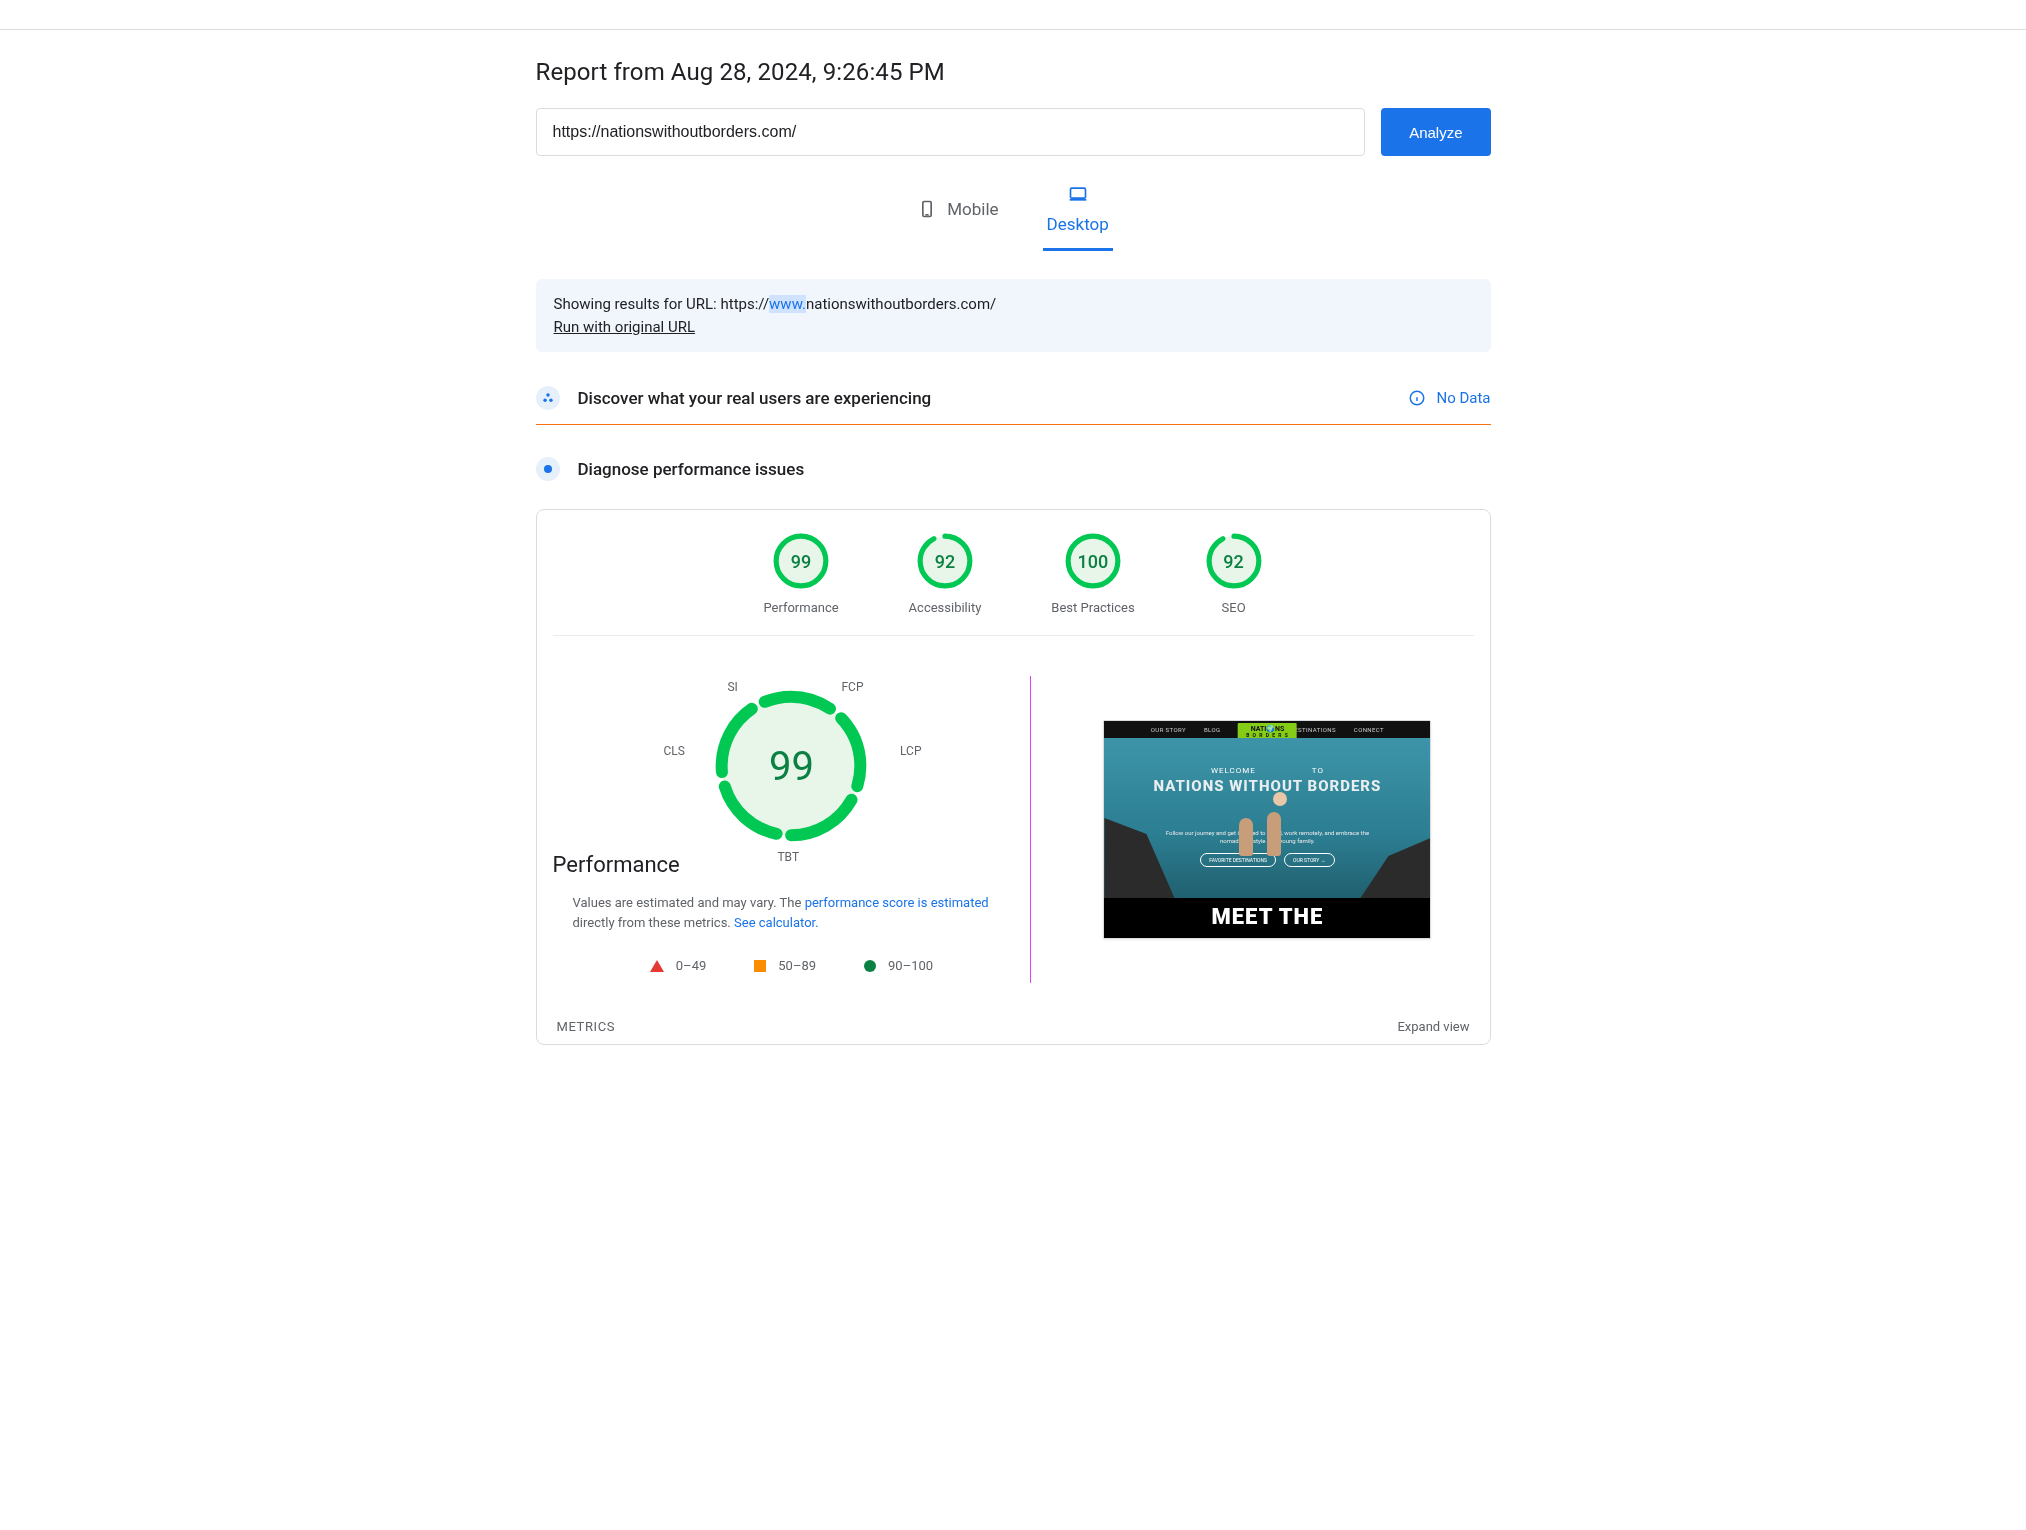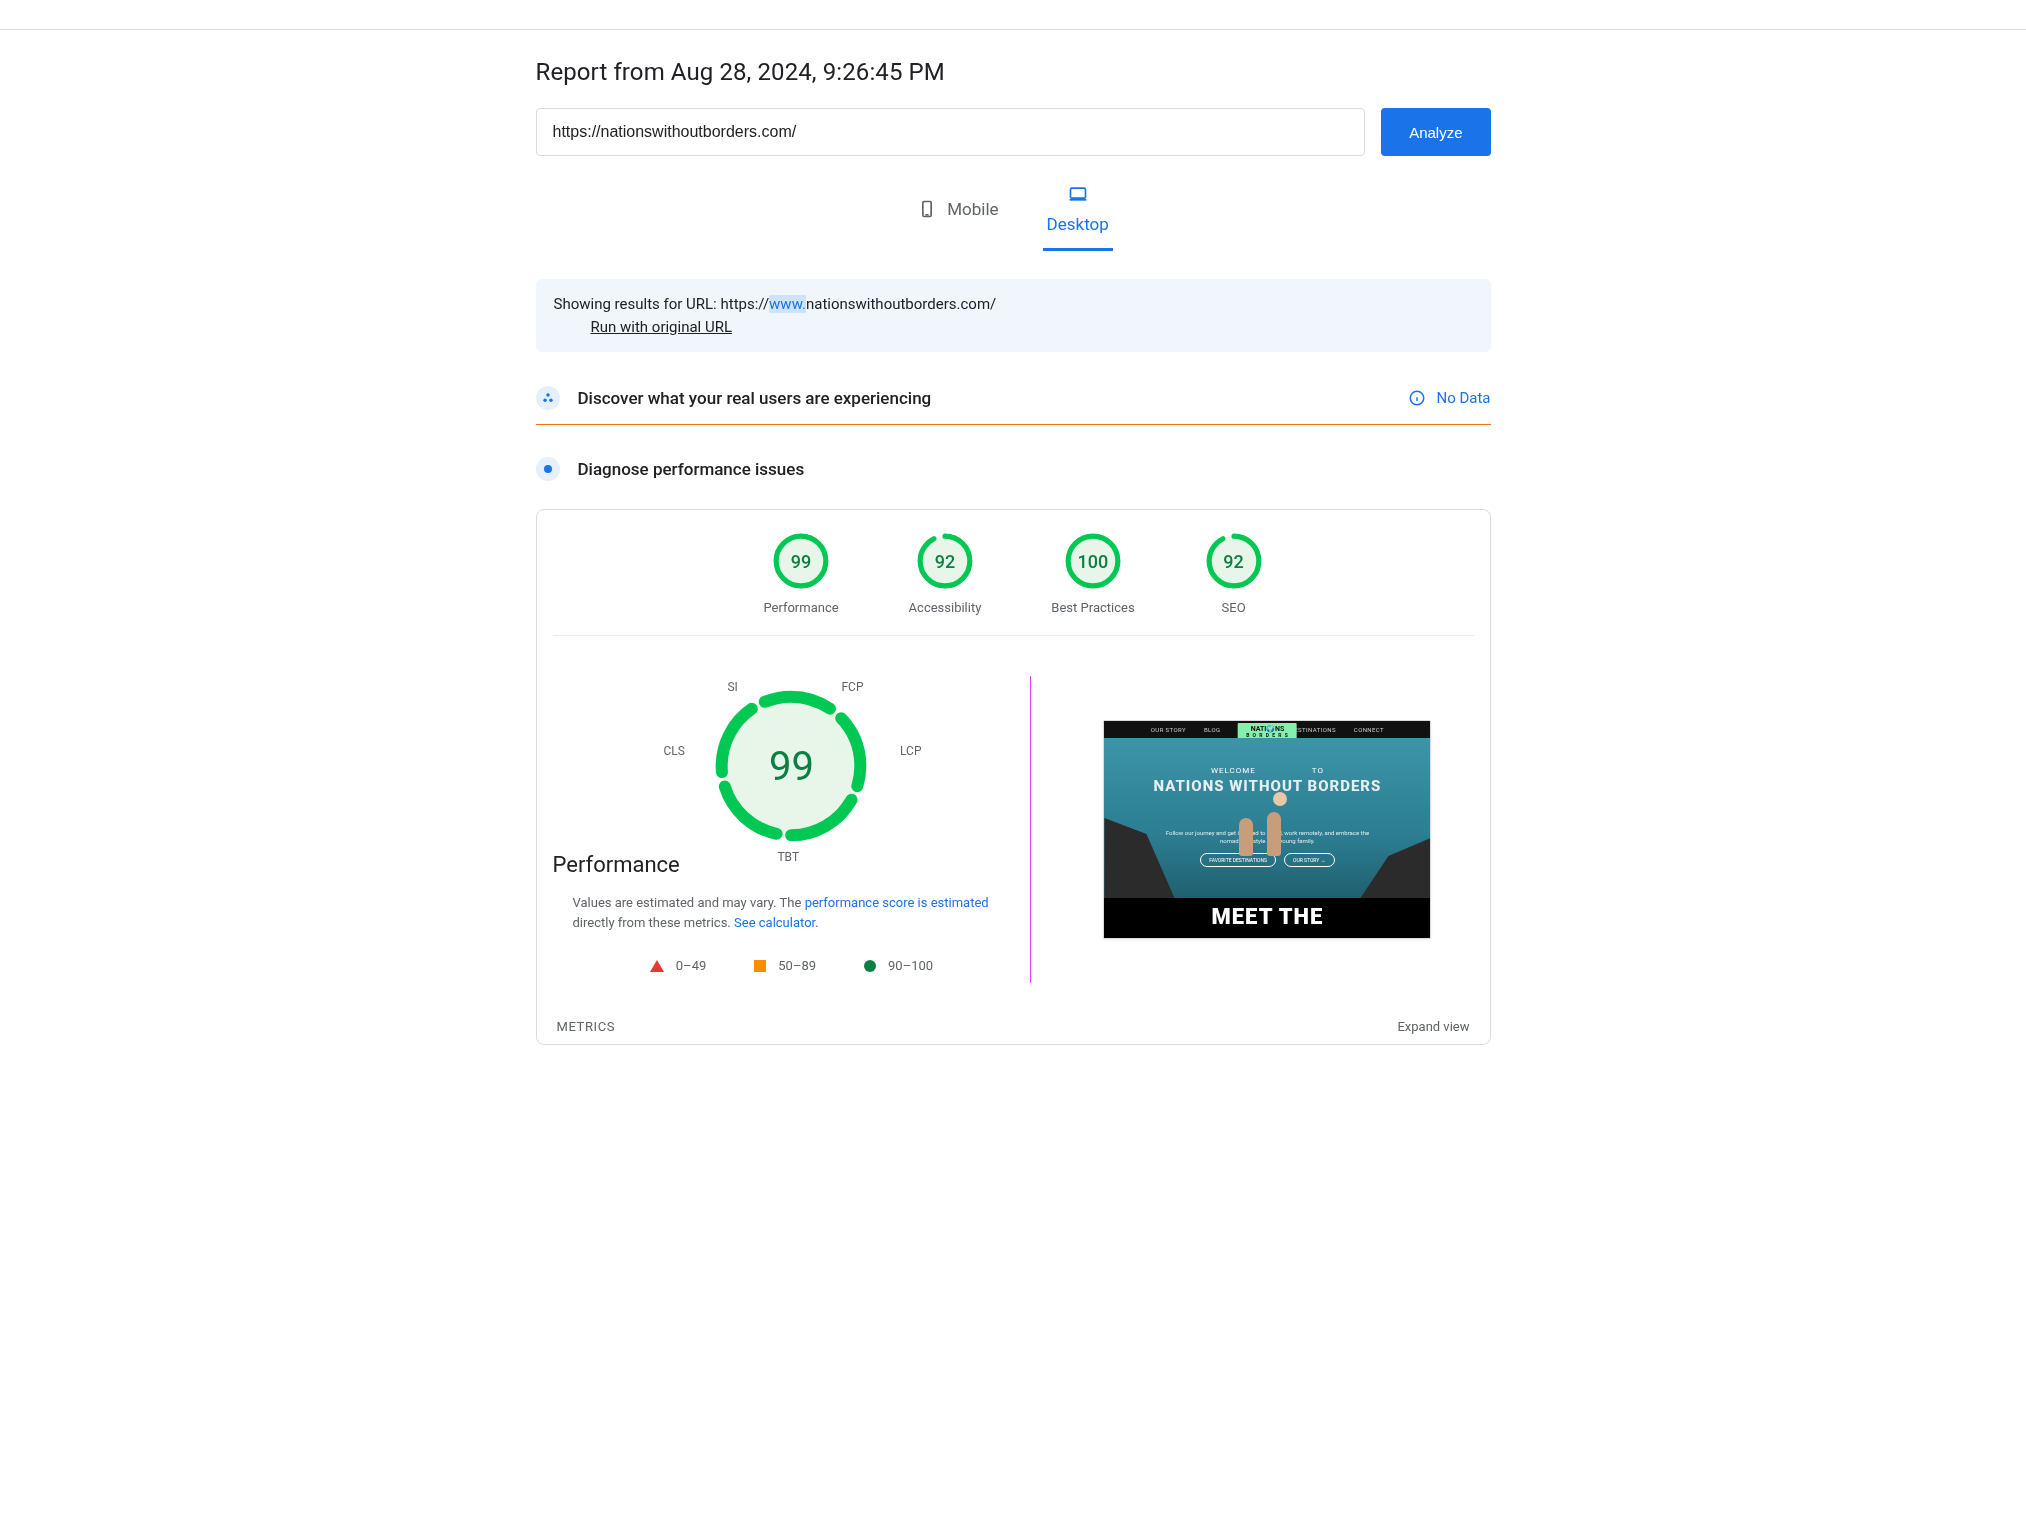--- a/index.html
+++ b/index.html
@@ -18,21 +18,21 @@
   }
   .tabs { display: flex; justify-content: center; gap: 40px; margin-bottom: 28px; }
   .tab { display: flex; align-items: center; gap: 10px; padding: 0 4px 14px 4px; cursor: pointer; font-size: 17px; color: #5f6368; border-bottom: 3px solid transparent; }
   .tab.active { color: #1a73e8; border-bottom-color: #1a73e8; flex-direction: column; }
   .tab svg { width: 20px; height: 20px; }
   .notice {
     background: #f1f6fd; border-radius: 6px; padding: 14px 18px; margin-bottom: 24px;
     font-size: 15px; color: #202124; line-height: 1.5;
   }
   .notice .www { background: #cfe3ff; color: #1a73e8; }
-  .notice .orig-link { text-decoration: underline; color: #202124; cursor: pointer; margin-left: 37px; }
+  .notice .orig-link { text-decoration: underline; color: #202124; cursor: pointer; }
   .section-head {
     display: flex; align-items: center; gap: 18px; padding: 10px 0 14px 0;
   }
   .section-head.bordered { border-bottom: 1px solid #f97316; margin-bottom: 22px; }
   .section-head .title { font-size: 17px; font-weight: 500; flex: 1; }
   .section-head .badge-icon {
     width: 24px; height: 24px; border-radius: 50%;
     display: flex; align-items: center; justify-content: center; flex: 0 0 24px;
   }
   .badge-crux { background: #e6f0fb; color: #1a73e8; }
@@ -69,21 +69,21 @@
   .tri { width: 0; height: 0; border-left: 7px solid transparent; border-right: 7px solid transparent; border-bottom: 12px solid #e53935; }
   .sq { width: 12px; height: 12px; background: #fb8c00; }
   .circ { width: 12px; height: 12px; border-radius: 50%; background: #0b8043; }
   .metrics-row { display: flex; justify-content: space-between; align-items: center; margin-top: 36px; padding: 0 4px; }
   .metrics-row .mlabel { font-size: 13px; color: #5f6368; letter-spacing: 0.6px; }
   .metrics-row .expand { font-size: 13px; color: #5f6368; cursor: pointer; }
   
   .thumb { width: 328px; border: 1px solid #dadce0; border-radius: 2px; overflow: hidden; box-shadow: 0 1px 3px rgba(0,0,0,0.08); background:#000; }
   .thumb .nav { background: #111; display:flex; justify-content:center; gap:18px; padding:5px 0; position:relative; }
   .thumb .nav span { color:#ccc; font-size:6px; letter-spacing:0.4px; }
-  .thumb .logo { position:absolute; left:50%; top:2px; transform:translateX(-50%); background:#86efac; padding:3px 8px 2px 8px; font-size:7px; line-height:1.05; text-align:center; font-weight:700; color:#111; border-radius:1px;}
+  .thumb .logo { position:absolute; left:50%; top:2px; transform:translateX(-50%); background:#84cc16; padding:3px 8px 2px 8px; font-size:7px; line-height:1.05; text-align:center; font-weight:700; color:#111; border-radius:1px;}
   .thumb .logo .b { color:#111;}
   .thumb .hero { height:160px; background: linear-gradient(#3d94a8,#2c7e92 60%,#20606f); position:relative; display:flex; flex-direction:column; align-items:center; justify-content:flex-start; padding-top:28px; }
   .thumb .hero .wl { color:#fff; font-size:8px; letter-spacing:1px; }
   .thumb .hero .big { color:#e9eef0; font-size:15px; font-weight:800; letter-spacing:1px; margin-top:2px; }
   .thumb .hero .sub { color:#eaeaea; font-size:6px; margin-top:34px; text-align:center; line-height:1.3; }
   .thumb .hero .btns { display:flex; gap:8px; margin-top:8px; }
   .thumb .hero .btns span { border:1px solid #fff; color:#fff; font-size:5px; padding:3px 8px; border-radius:10px; }
   .thumb .rock-l { position:absolute; left:0; bottom:0; width:70px; height:80px; background:#2b2b2b; clip-path: polygon(0 0, 60% 20%, 100% 100%, 0 100%);}
   .thumb .rock-r { position:absolute; right:0; bottom:0; width:70px; height:60px; background:#2b2b2b; clip-path: polygon(40% 30%, 100% 0, 100% 100%, 0 100%);}
   .thumb .fam { position:absolute; left:50%; top:58px; transform:translateX(-50%); width:80px; height:60px; }

